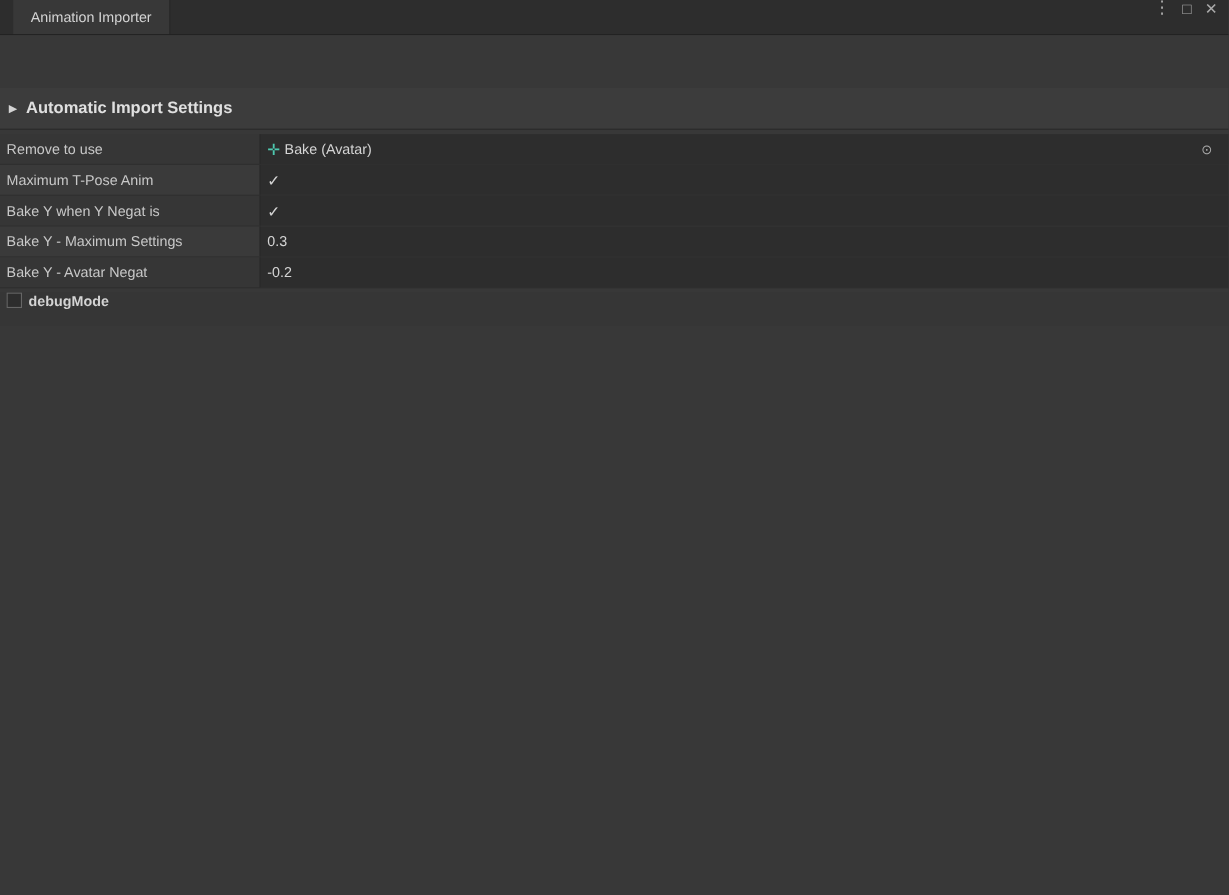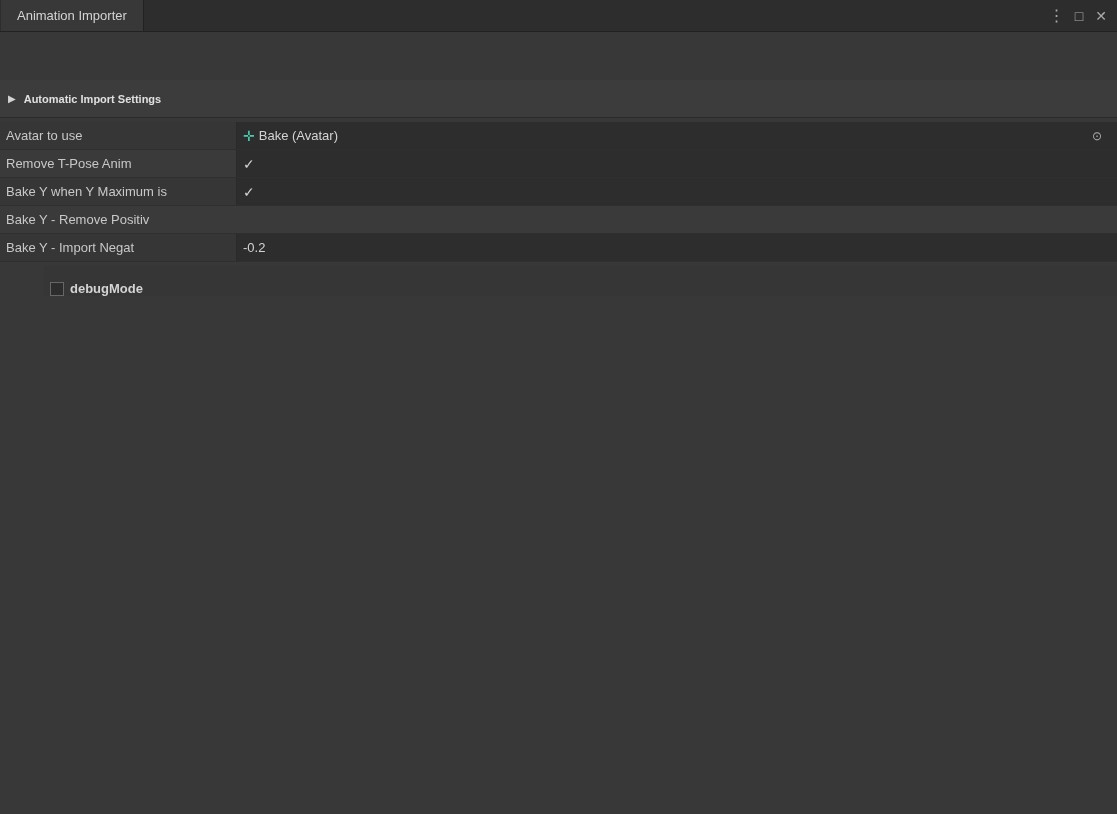--- a/index.html
+++ b/index.html
@@ -14,25 +14,25 @@
       background-color: #383838;
       font-family: Arial, sans-serif;
       font-size: 13px;
       color: #d4d4d4;
       overflow: hidden;
     }
 
     
     .title-bar {
       display: flex;
-      align-items: center;
+      align-items: flex-start;
       justify-content: space-between;
       background-color: #2d2d2d;
       height: 32px;
-      padding: 0 8px 0 1px;
+      padding: 0 8px 0 12px;
       border-bottom: 1px solid #222;
     }
 
     .title-tab {
       display: flex;
       align-items: center;
       height: 100%;
       padding: 0 16px;
       background-color: #383838;
       color: #d4d4d4;
@@ -69,21 +69,21 @@
       gap: 8px;
     }
 
     .section-arrow {
       color: #d4d4d4;
       font-size: 10px;
       cursor: pointer;
     }
 
     .section-title {
-      font-size: 11px;
+      font-size: 15px;
       font-weight: bold;
       color: #e0e0e0;
     }
 
     
     .settings-area {
       padding: 4px 0;
     }
 
     .setting-row {
@@ -151,26 +151,25 @@
     }
 
     .checkmark {
       color: #d4d4d4;
       font-size: 14px;
     }
 
     
     .debug-row {
       display: flex;
-      align-items: flex-end;
+      align-items: flex-start;
       height: 30px;
       padding: 0 6px;
       gap: 6px;
       background-color: #363636;
-      margin-left: 44px;
     }
 
     .debug-checkbox {
       width: 14px;
       height: 14px;
       border: 1px solid #666;
       background-color: #2d2d2d;
       display: flex;
       align-items: center;
       justify-content: center;
@@ -208,50 +207,53 @@
 <div style="height: 48px; background-color: #383838;"></div>
 
 <div class="section-header">
   <span class="section-arrow">▶</span>
   <span class="section-title">Automatic Import Settings</span>
 </div>
 
 <div class="settings-area">
 
   <div class="setting-row">
-    <div class="setting-label">Avatar to use</div>
+    <div class="setting-label">Remove to use</div>
     <div class="setting-value">
       <div class="avatar-value">
         <span class="avatar-icon">✛</span>
         <span>Bake (Avatar)</span>
         <div class="avatar-dropdown-btn">⊙</div>
       </div>
     </div>
   </div>
 
   <div class="setting-row">
-    <div class="setting-label">Remove T-Pose Anim</div>
+    <div class="setting-label">Maximum T-Pose Anim</div>
     <div class="setting-value">
       <span class="checkmark">✓</span>
     </div>
   </div>
 
   <div class="setting-row">
-    <div class="setting-label">Bake Y when Y Maximum is</div>
+    <div class="setting-label">Bake Y when Y Negat is</div>
     <div class="setting-value">
       <span class="checkmark">✓</span>
     </div>
   </div>
 
   <div class="setting-row">
-    <div class="setting-label">Bake Y - Remove Positiv</div>
-  </div>
-
-  <div class="setting-row">
-    <div class="setting-label">Bake Y - Import Negat</div>
+    <div class="setting-label">Bake Y - Maximum Settings</div>
+    <div class="setting-value">
+      <span>0.3</span>
+    </div>
+  </div>
+
+  <div class="setting-row">
+    <div class="setting-label">Bake Y - Avatar Negat</div>
     <div class="setting-value">
       <span>-0.2</span>
     </div>
   </div>
 
 </div>
 
 <div class="debug-row">
   <div class="debug-checkbox"></div>
   <span class="debug-label">debugMode</span>

